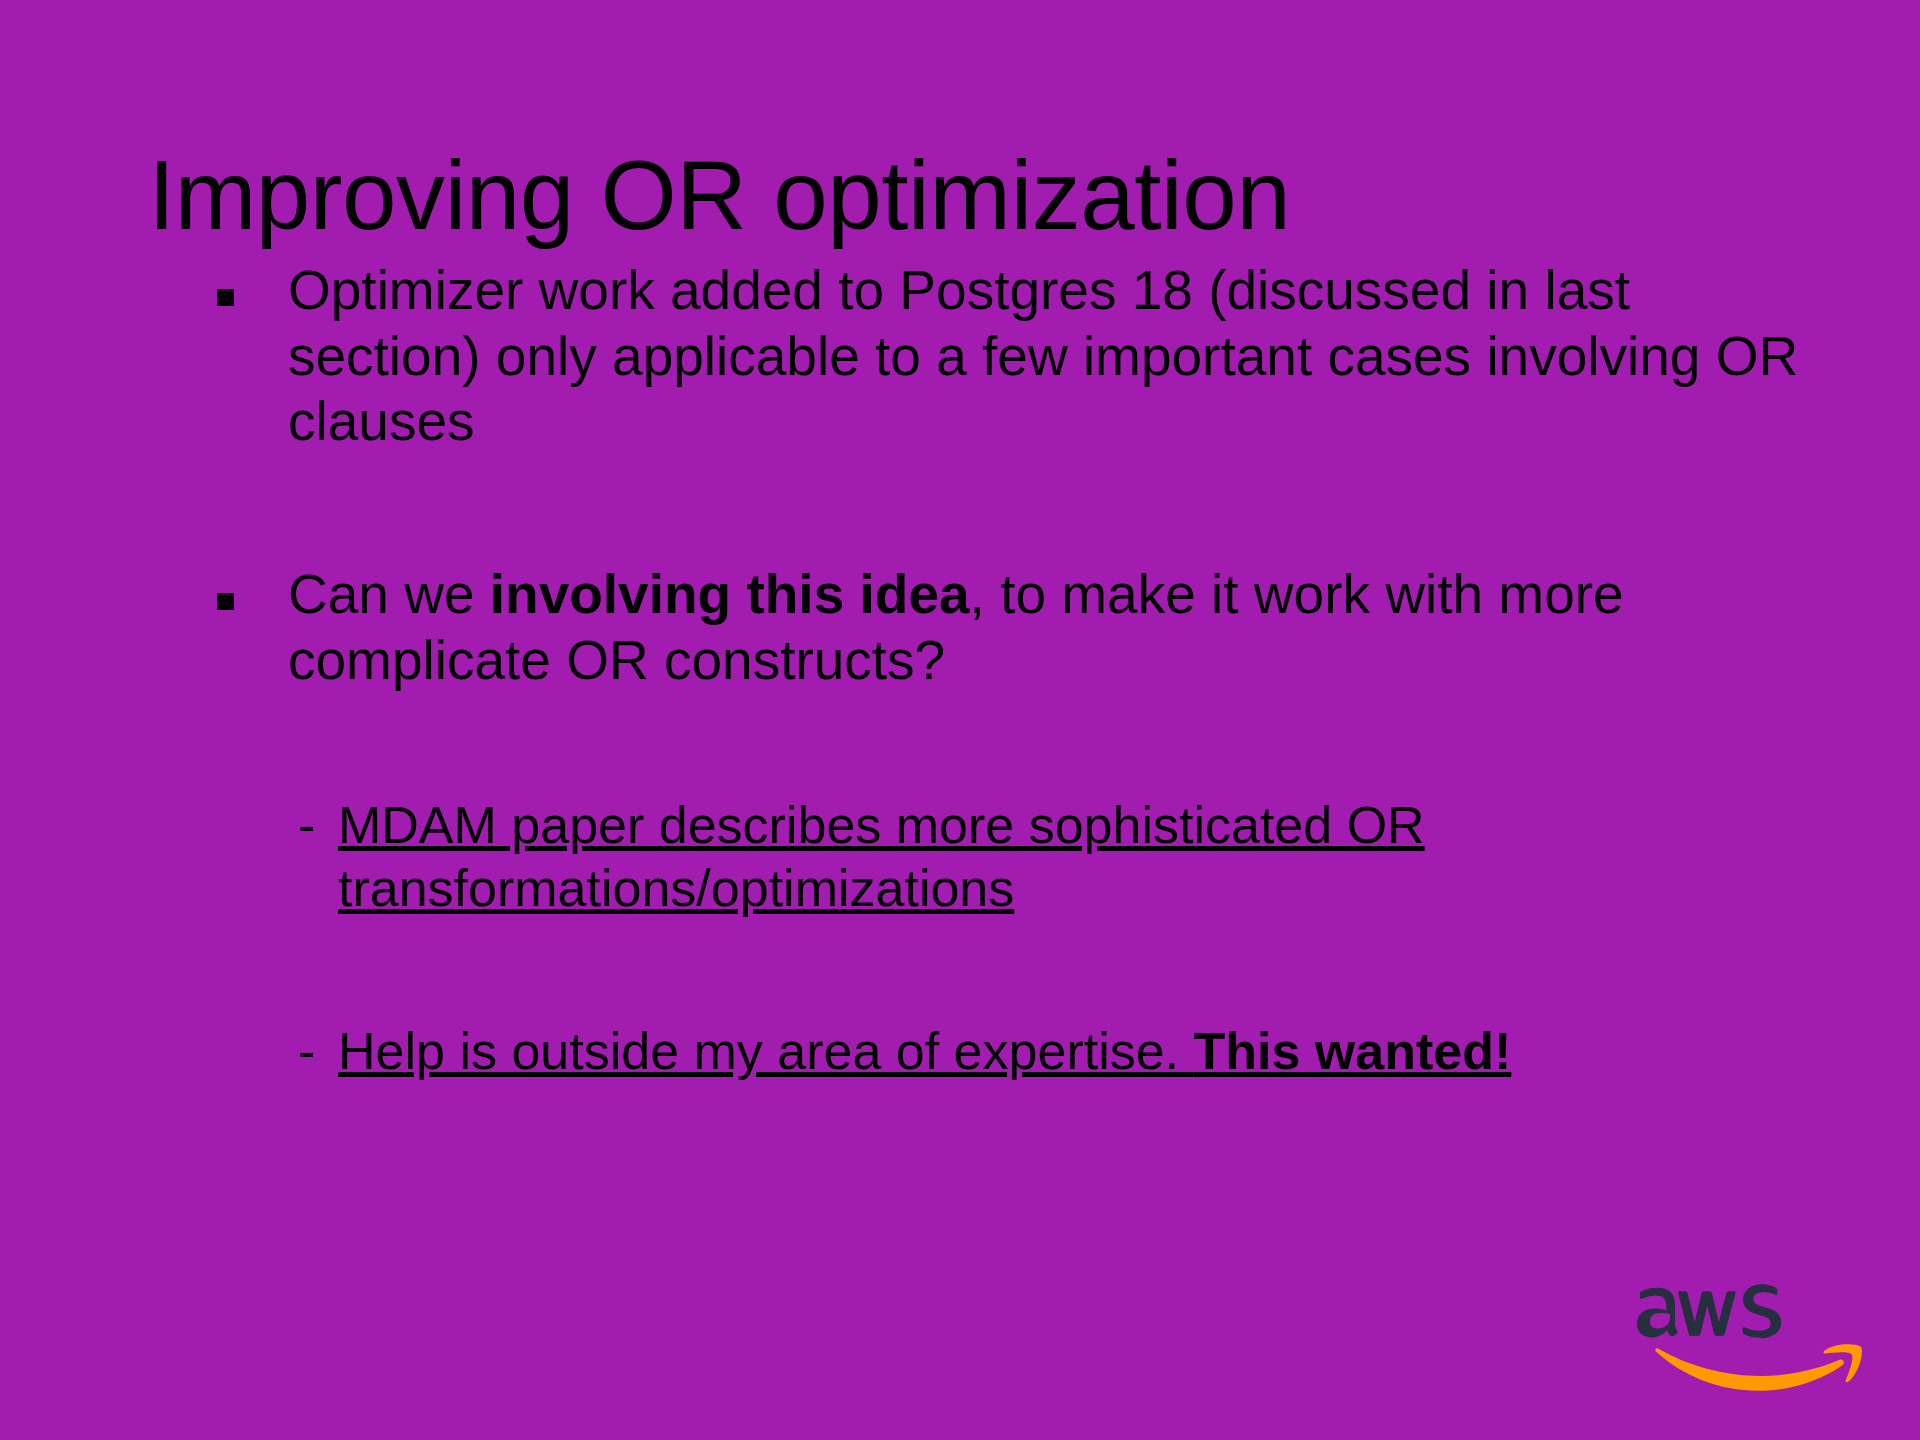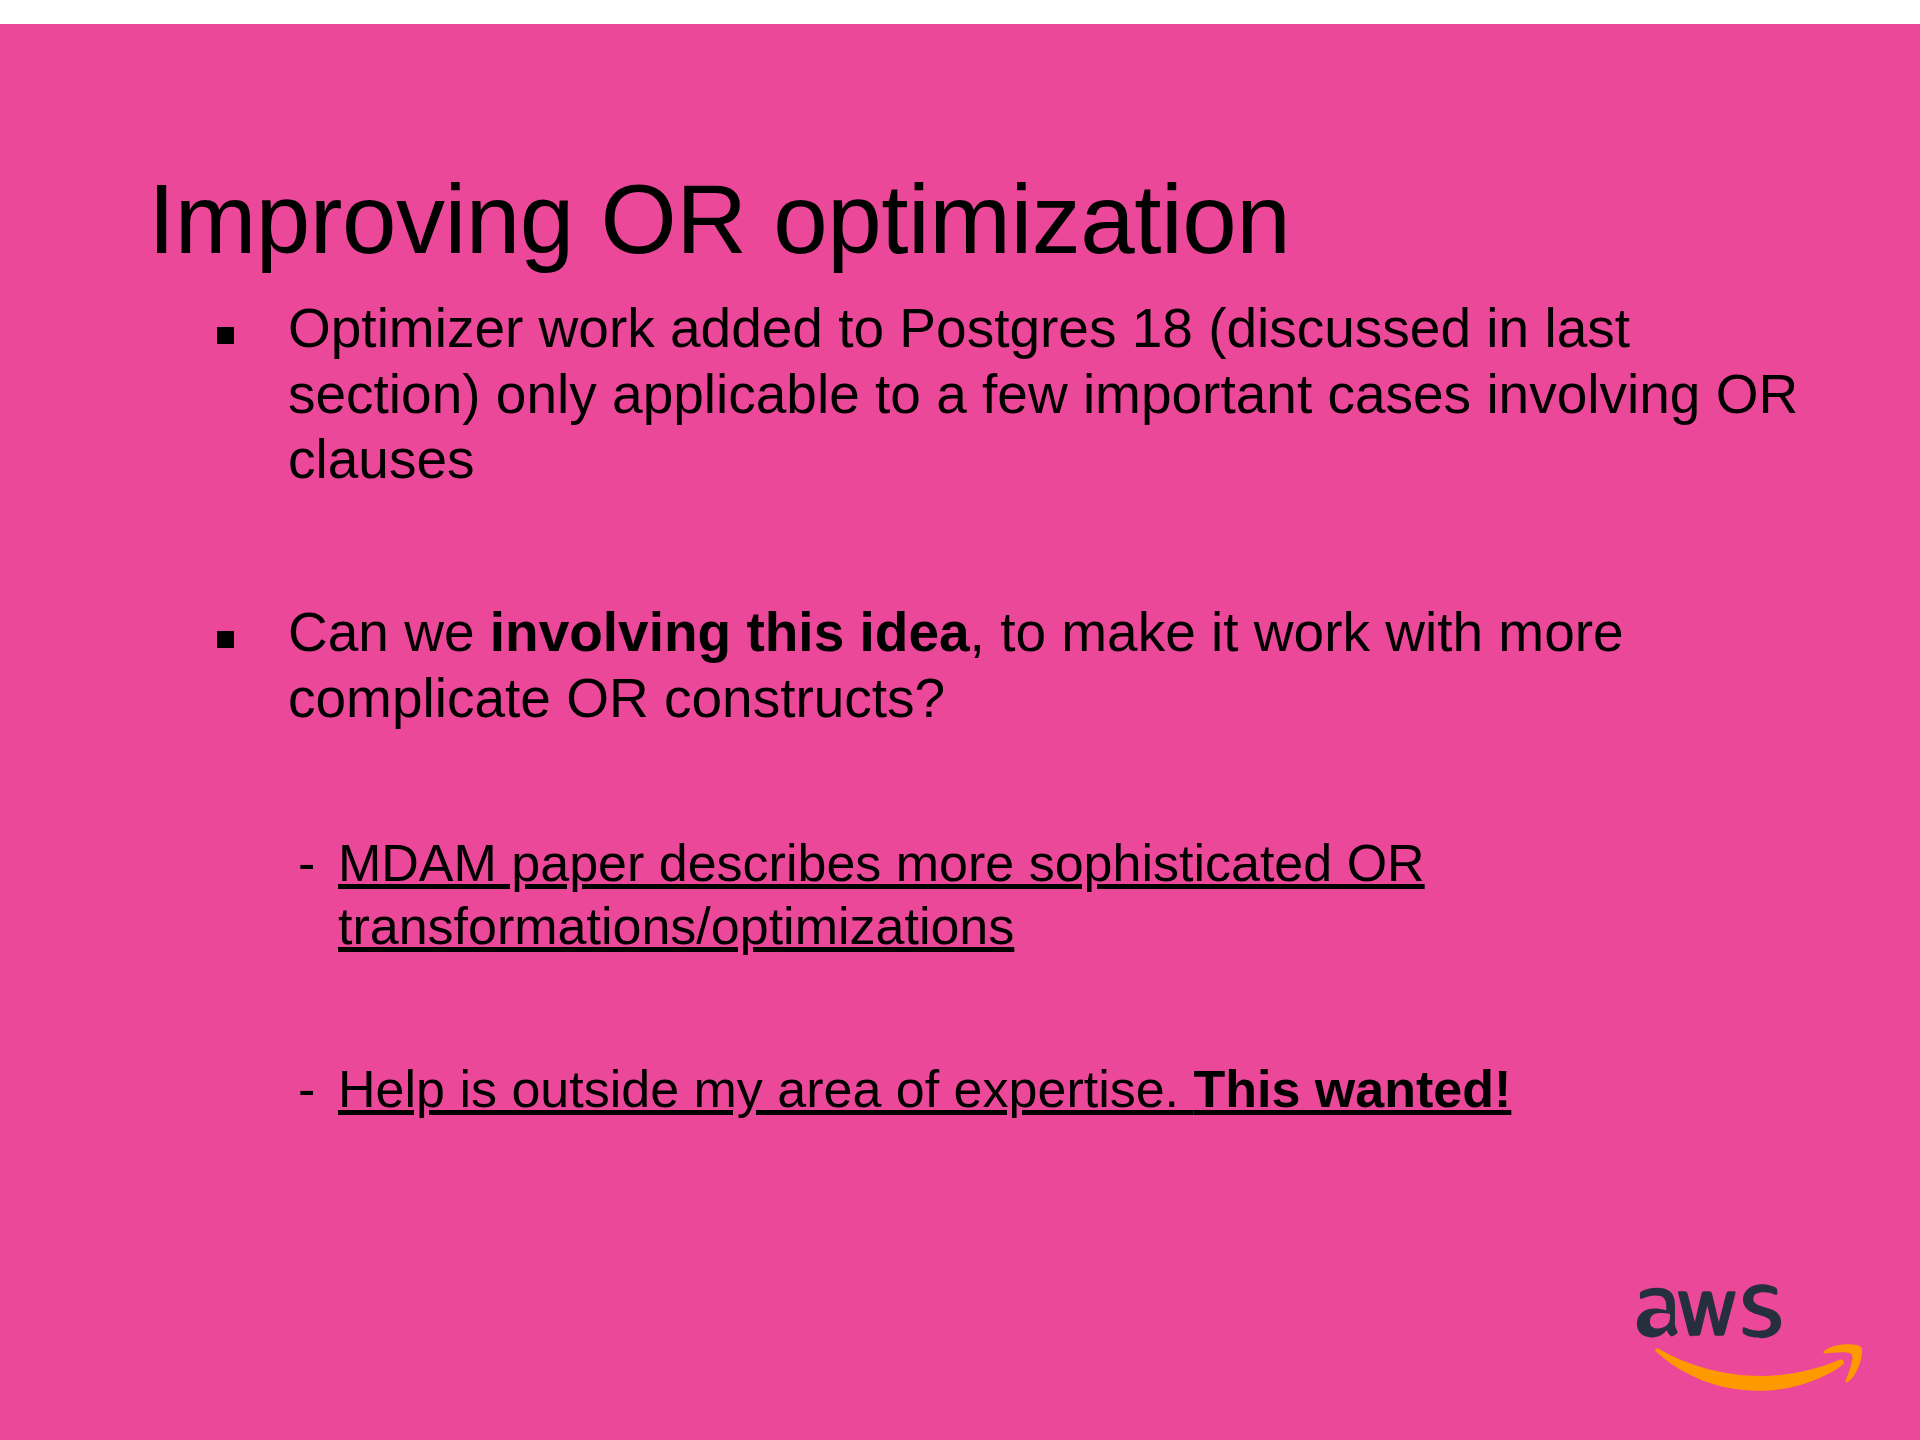--- a/index.html
+++ b/index.html
@@ -12,42 +12,41 @@
     height: 1440px;
     font-family: "Liberation Sans", sans-serif;
     color: #000000;
     overflow: hidden;
     position: relative;
   }
 
   .slide {
     position: absolute;
     inset: 0;
-    background: #ec4899;
-    margin-top: 24px;
+    background: #a21caf;
   }
 
   
   .title {
     position: absolute;
     left: 148px;
     top: 78px;
     font-size: 98px;
     line-height: 1.05;
     font-weight: 400;
     letter-spacing: -0.5px;
     white-space: nowrap;
     color: #000000;
   }
 
   
   .body {
     position: absolute;
     left: 205px;
-    top: 272px;
+    top: 258px;
     width: 1600px;
   }
 
   
   .bullet {
     position: relative;
     display: block;
     padding-left: 83px;
     font-size: 55px;
     line-height: 1.195;

